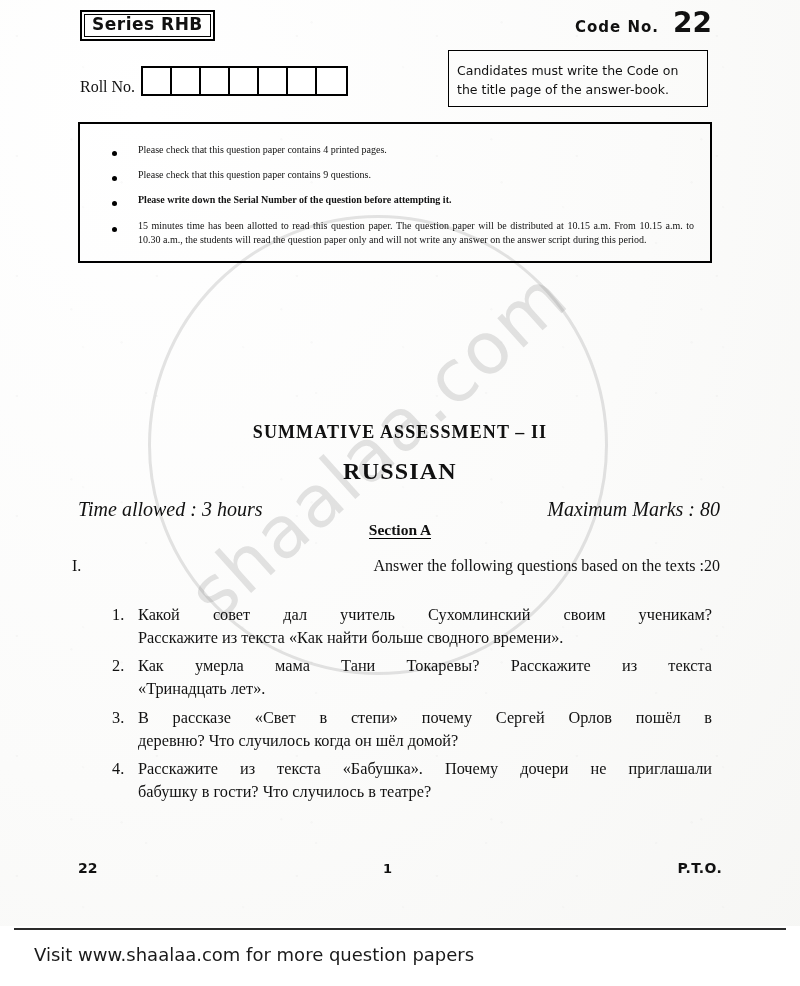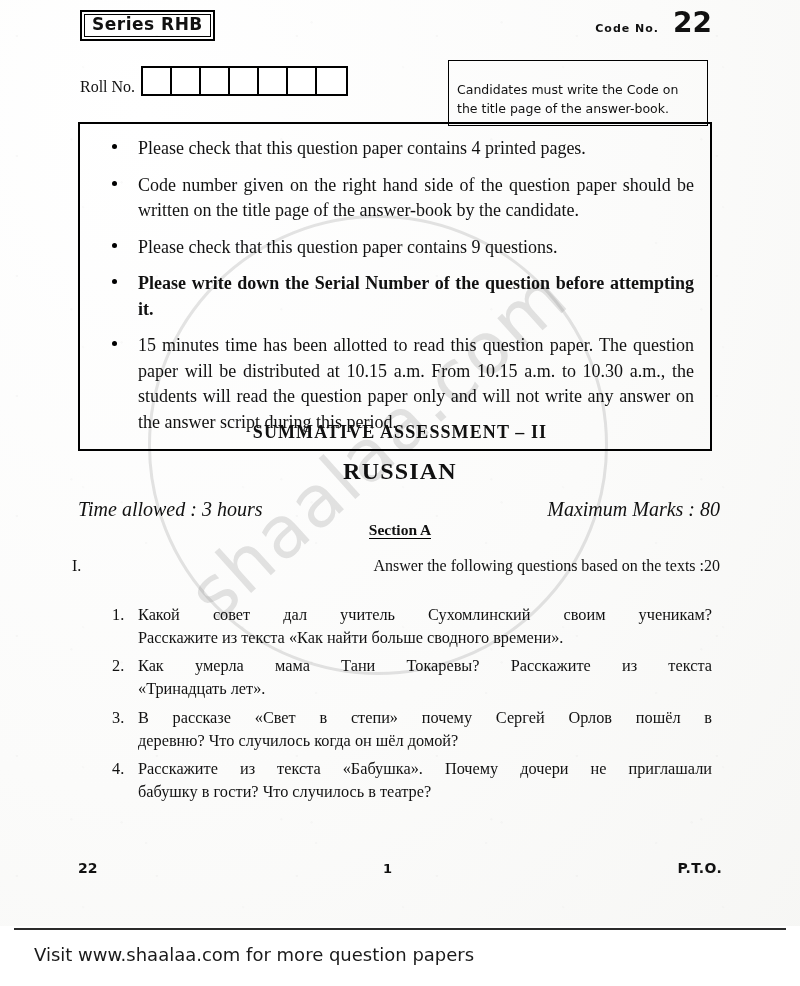--- a/index.html
+++ b/index.html
@@ -106,50 +106,51 @@
   }
   .rollno-cell:last-child { border-right: none; }
 
   .code-line {
     position: absolute;
     right: 88px; top: 6px;
     display: flex;
     align-items: baseline;
     font-family: "DejaVu Sans", sans-serif;
   }
-  .code-label { font-size: 11px; font-weight: bold; letter-spacing: 1px; }
+  .code-label { font-size: 15px; font-weight: bold; letter-spacing: 1px; }
   .code-value { font-size: 28px; font-weight: bold; margin-left: 14px; }
 
   .cand-box {
     position: absolute;
-    left: 448px; top: 60px;
+    left: 448px; top: 50px;
     width: 260px;
     border: 1.6px solid #000;
-    padding: 19px 8px 6px;
+    padding: 10px 8px 6px;
     font-family: "DejaVu Sans", sans-serif;
     font-size: 12.5px;
     line-height: 1.55;
   }
 
   
   .instr-box {
     position: absolute;
     left: 78px; top: 122px;
     width: 634px;
     border: 2px solid #000;
     padding: 12px 16px 12px 14px;
   }
   ul.instr-list { list-style: none; margin: 0; padding: 0; }
   ul.instr-list li {
     position: relative;
     padding-left: 44px;
     margin-bottom: 11px;
-    font-size: 18px;
+    font-size: 10px;
     line-height: 1.42;
     text-align: justify;
+    margin-top: 7px;
   }
   ul.instr-list li:last-child { margin-bottom: 2px; }
   ul.instr-list li::before {
     content: "";
     position: absolute;
     left: 18px; top: 8px;
     width: 5px; height: 5px;
     background: #000;
     border-radius: 50%;
   }
@@ -297,21 +298,20 @@
   <div class="code-line">
     <span class="code-label">Code No.</span>
     <span class="code-value">22</span>
   </div>
 
   <div class="cand-box">Candidates must write the Code on the title page of the answer-book.</div>
 
   <div class="instr-box">
     <ul class="instr-list">
       <li>Please check that this question paper contains 4 printed pages.</li>
-      <li>Code number given on the right hand side of the question paper should be written on the title page of the answer-book by the candidate.</li>
       <li>Please check that this question paper contains 9 questions.</li>
       <li class="bold">Please write down the Serial Number of the question before attempting it.</li>
       <li>15 minutes time has been allotted to read this question paper. The question paper will be distributed at 10.15 a.m. From 10.15 a.m. to 10.30 a.m., the students will read the question paper only and will not write any answer on the answer script during this period.</li>
     </ul>
   </div>
 
   <div class="title-sa">SUMMATIVE ASSESSMENT – II</div>
   <div class="title-subject">RUSSIAN</div>
 
   <div class="meta-row">

